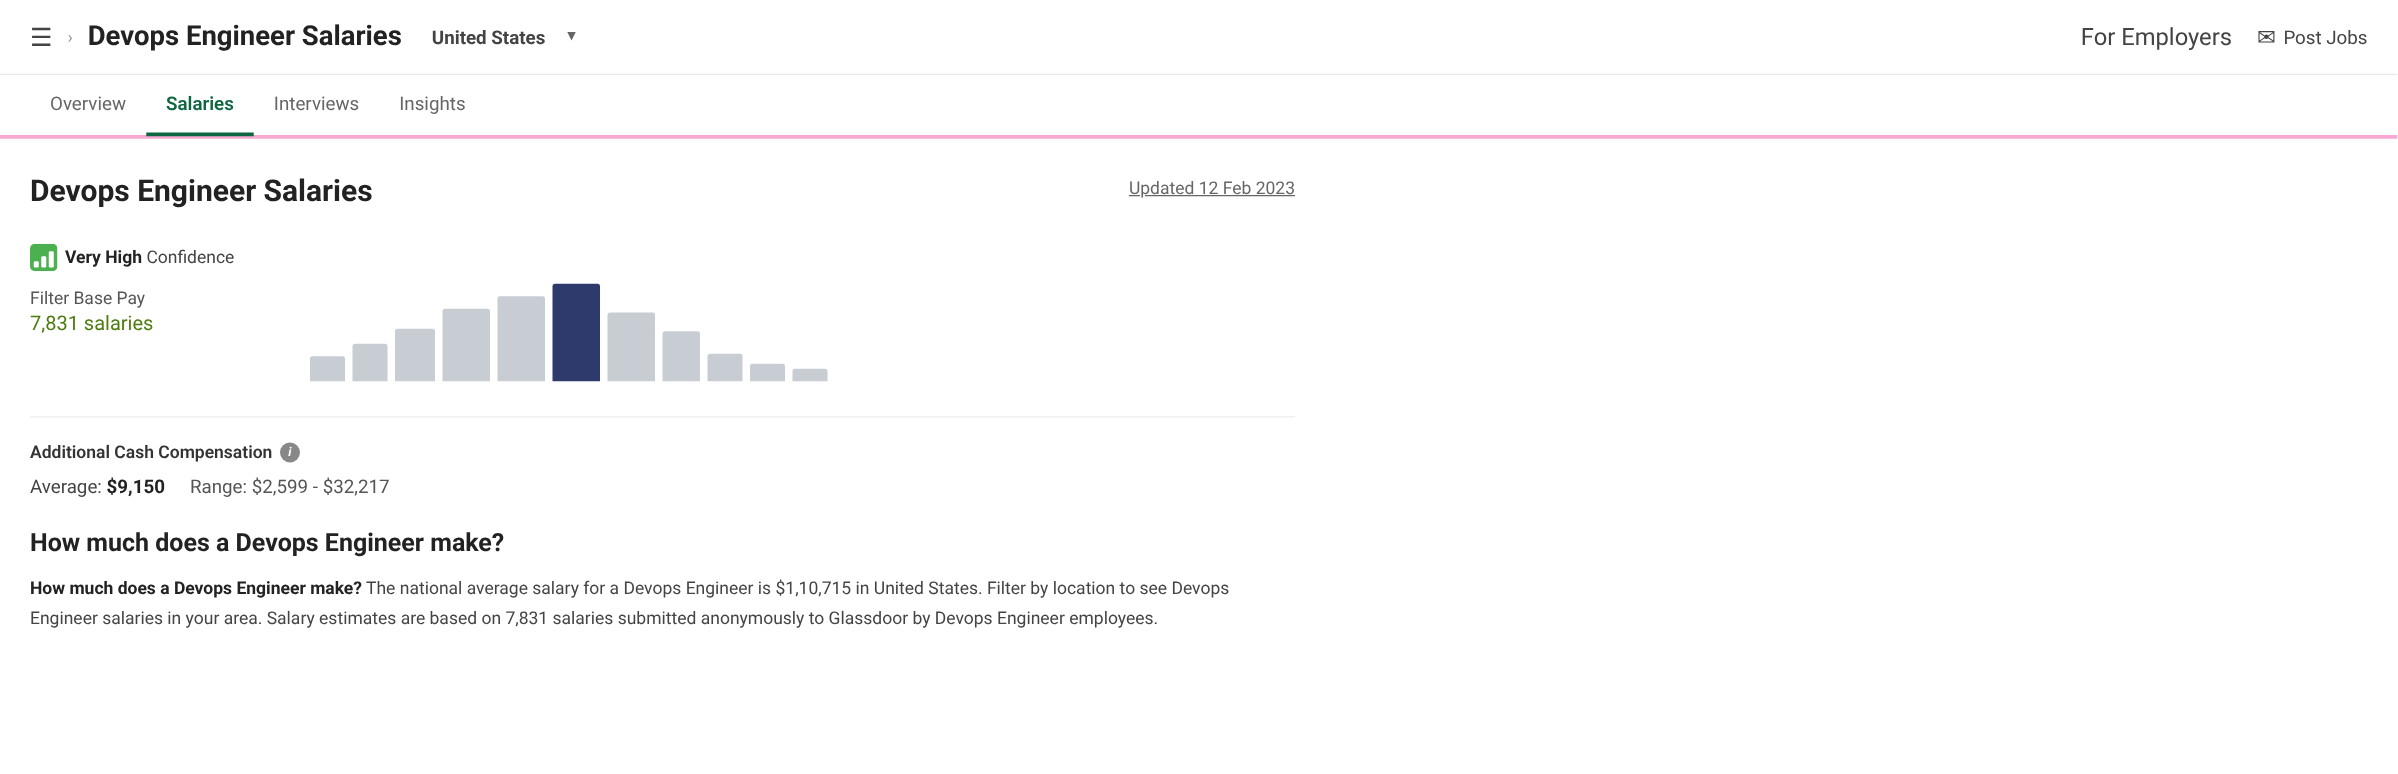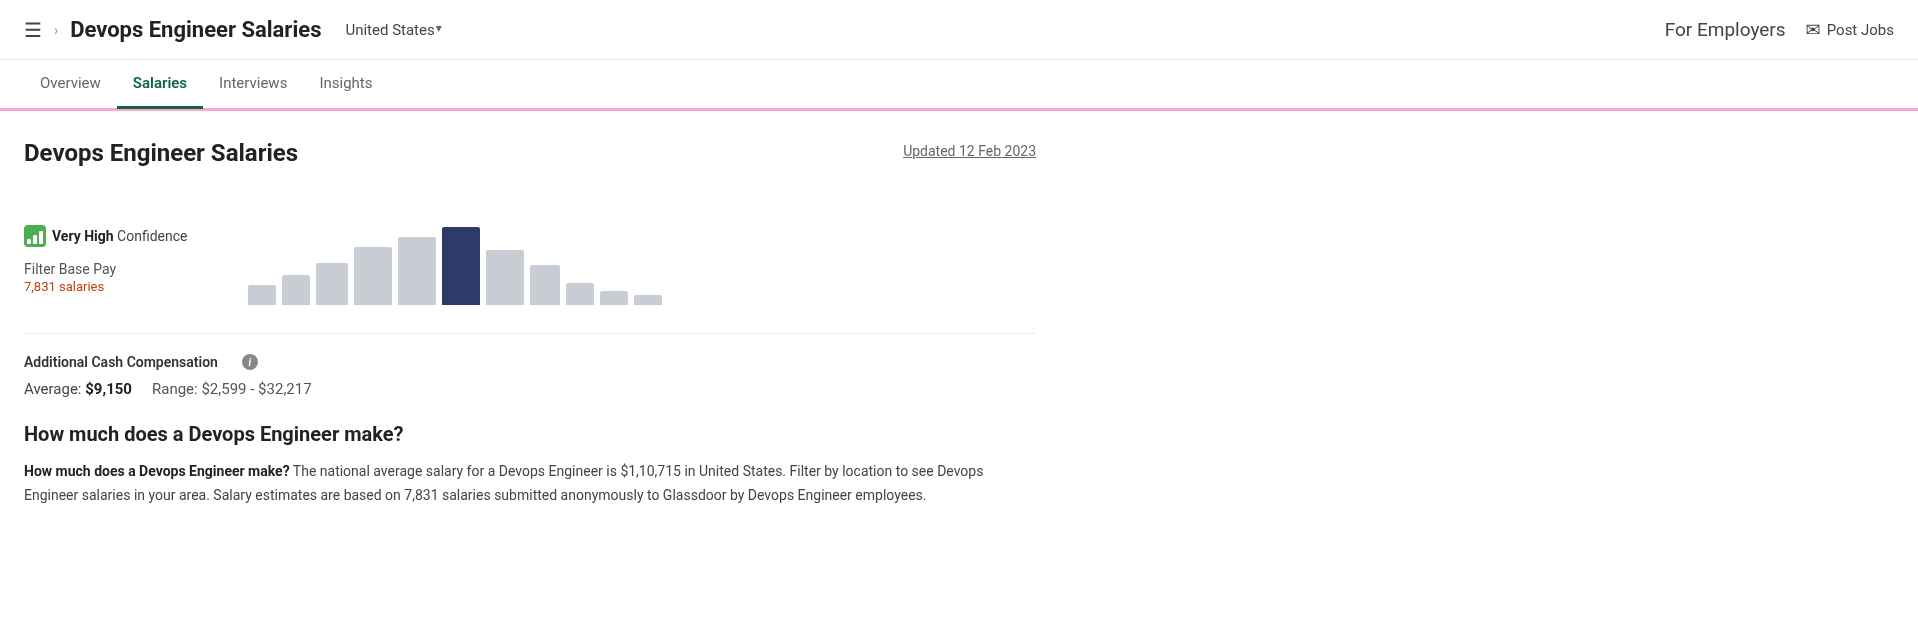--- a/index.html
+++ b/index.html
@@ -29,25 +29,26 @@
       color: #999;
     }
     .page-title {
       font-size: 22px;
       font-weight: 700;
       color: #222;
     }
     .country-selector {
       display: flex;
       align-items: flex-start;
-      gap: 1px;
+      gap: 18px;
       margin-left: 12px;
       cursor: pointer;
       font-size: 15px;
       color: #444;
+      font-weight: bold;
     }
     .country-selector .dropdown-arrow {
       font-size: 12px;
       color: #666;
     }
     .header-right {
       margin-left: auto;
       display: flex;
       align-items: center;
       gap: 20px;
@@ -125,21 +126,20 @@
       margin-bottom: 28px;
     }
     .salary-left {
       flex: 0 0 auto;
     }
     .confidence-badge {
       display: flex;
       align-items: center;
       gap: 6px;
       margin-bottom: 14px;
-      margin-top: 30px;
     }
     .confidence-icon {
       width: 22px;
       height: 22px;
     }
     .confidence-text {
       font-size: 14px;
       color: #444;
     }
     .confidence-text strong {
@@ -155,22 +155,22 @@
       font-size: 20px;
       font-weight: 400;
       color: #555;
     }
     .avg-base-pay {
       font-size: 14px;
       color: #555;
       margin-top: 6px;
     }
     .salary-count {
-      font-size: 13px;
-      color: #c2410c;
+      font-size: 16px;
+      color: #4d7c0f;
       margin-top: 2px;
     }
 
     
     .chart-area {
       flex: 1;
       padding-top: 30px;
     }
     .bar-chart {
       display: flex;
@@ -205,21 +205,21 @@
 
     
     .additional-cash {
       margin-bottom: 24px;
       border-top: 1px solid #eee;
       padding-top: 20px;
     }
     .additional-cash-title {
       display: flex;
       align-items: center;
-      gap: 24px;
+      gap: 6px;
       font-size: 14px;
       font-weight: 600;
       color: #333;
       margin-bottom: 10px;
     }
     .info-icon {
       width: 16px;
       height: 16px;
       background: #888;
       border-radius: 50%;

